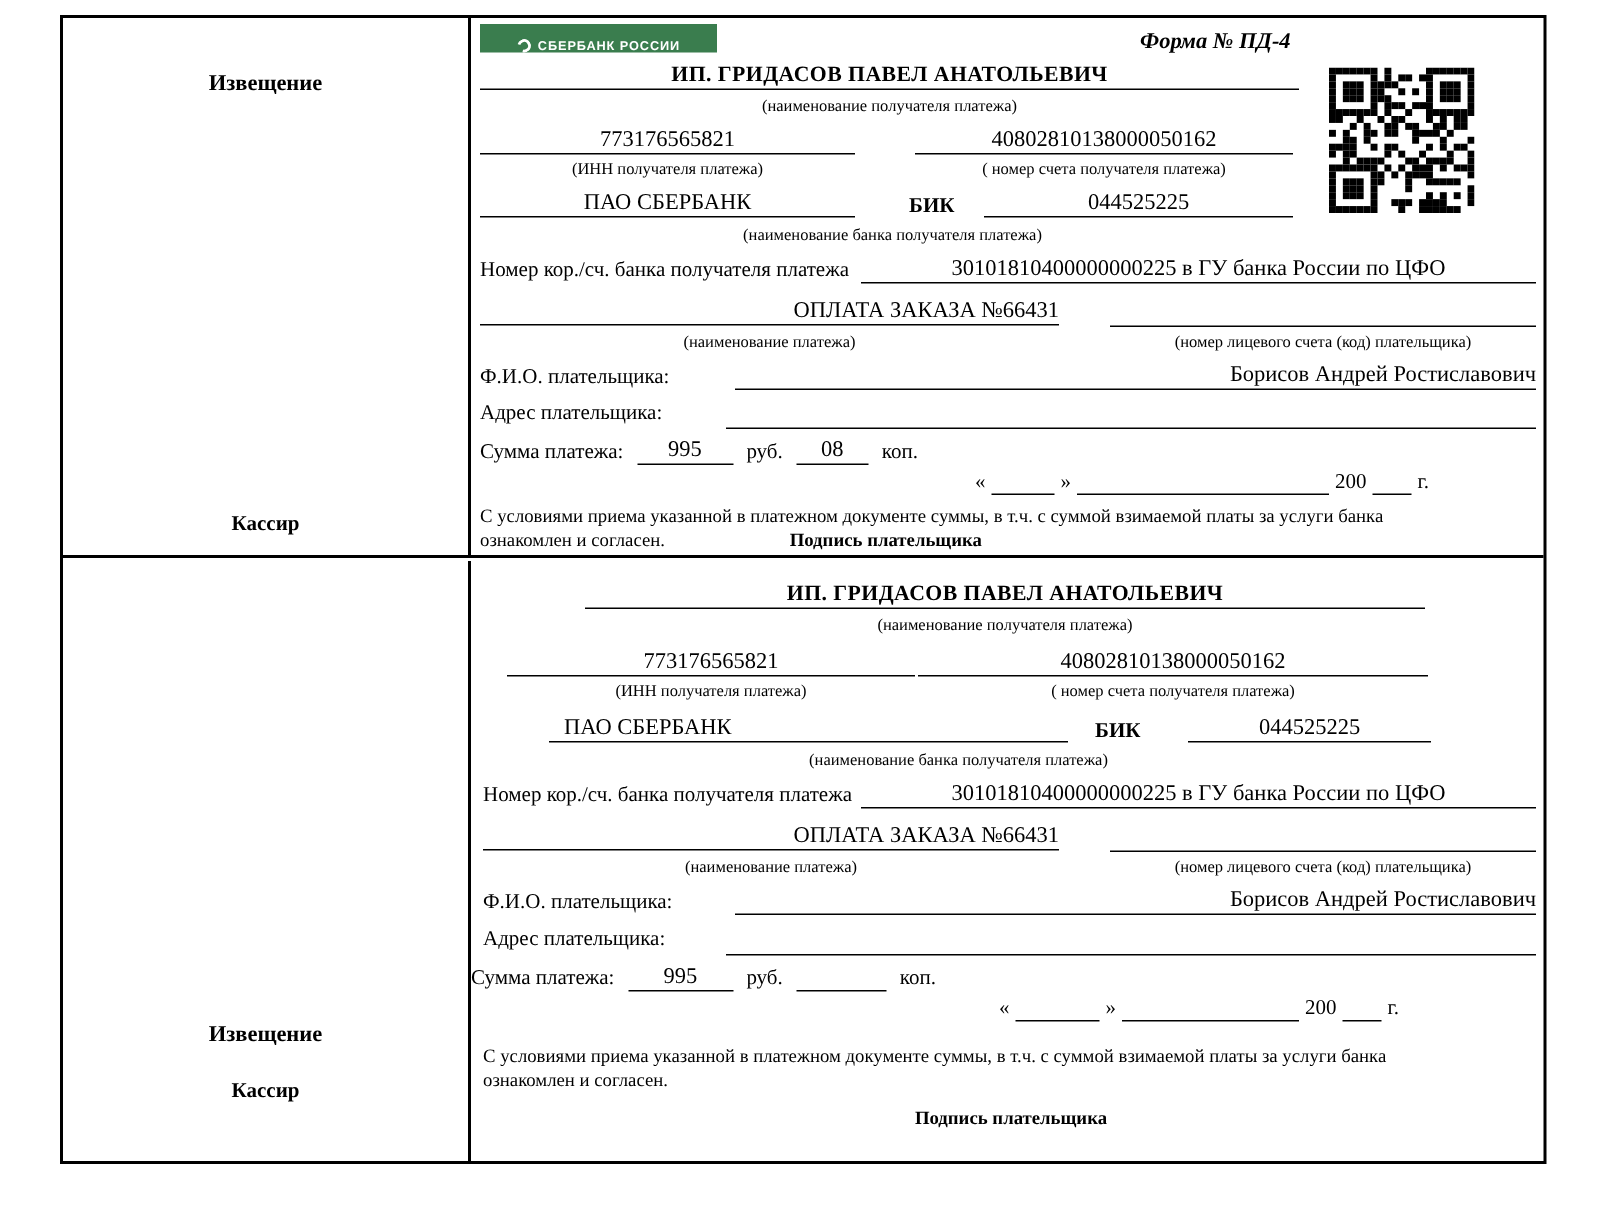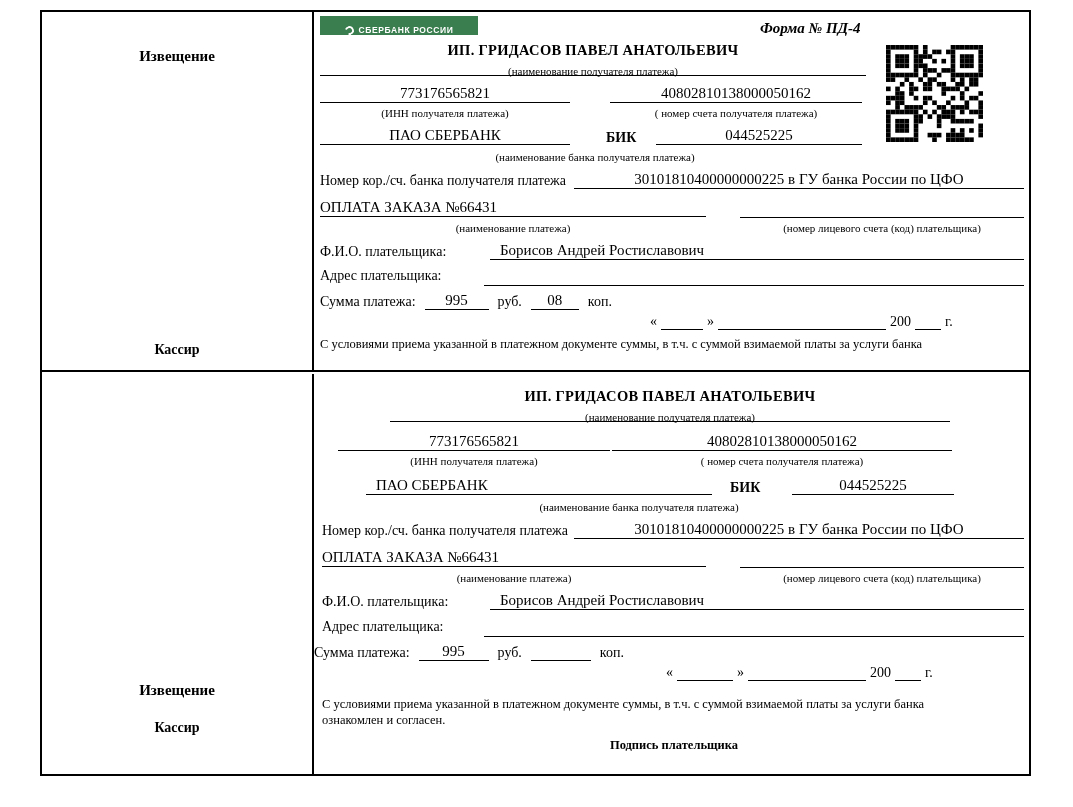--- a/index.html
+++ b/index.html
@@ -8,21 +8,21 @@
     width:1073px; height:807px; position:relative; overflow:hidden;
     font-family:"Liberation Serif","DejaVu Serif",serif; color:#000;
   }
   .sheet { position:absolute; left:40px; top:10px; width:991px; height:766px; border:2px solid #000; background:#fff; }
   .row-top { position:absolute; left:0; top:0; width:100%; height:360px; border-bottom:2px solid #000; }
   .row-bot { position:absolute; left:0; top:362px; width:100%; height:400px; }
   .stub { position:absolute; left:0; top:0; width:272px; height:100%; border-right:2px solid #000; }
   .formcell { position:absolute; left:272px; top:0; right:0; bottom:0; }
 
   .abs { position:absolute; }
-  .u { border-bottom:1px solid #000; }
+  .u { border-bottom:1px solid #000;text-align:right; }
   .c { text-align:center; }
   .b { font-weight:bold; }
   .cap { font-size:11px; white-space:nowrap; overflow:hidden; }
   .lbl { font-size:14px; white-space:nowrap; }
   .val { font-size:15px; white-space:nowrap; overflow:hidden; }
   .blank { height:19px; }
 
   .stub-top { position:absolute; top:36px; left:0; width:100%; text-align:center; font-weight:bold; font-size:15px; }
   .stub-bottom { position:absolute; bottom:12px; left:0; width:100%; text-align:center; font-weight:bold; font-size:14px; }
   .stub2-a { position:absolute; top:308px; left:0; width:100%; text-align:center; font-weight:bold; font-size:15px; }
@@ -31,21 +31,21 @@
   .logo { position:absolute; left:6px; top:4px; width:158px; height:19px; background:var(--brand_green,#3a7d4e);
           display:flex; align-items:flex-end; justify-content:center; gap:5px; }
   .logo-mark { width:9px; height:9px; border:2px solid #fff; border-left-color:transparent; border-radius:50%;
                transform:rotate(-30deg); flex:0 0 auto; }
   .logo-text { color:#fff; font-size:8.5px; font-weight:bold; letter-spacing:.6px; white-space:nowrap;
                font-family:"Liberation Sans","DejaVu Sans",sans-serif; }
   .form-no { position:absolute; left:446px; top:8px; font-weight:bold; font-style:italic; font-size:15px; white-space:nowrap; }
   .qr { position:absolute; left:572px; top:33px; width:97px; height:97px; }
   .qr svg { display:block; fill:#000; }
 
-  .payee { font-size:14.5px; font-weight:bold; padding-bottom:16px; letter-spacing:.3px; }
+  .payee { font-size:14.5px; font-weight:bold; padding-bottom:0; letter-spacing:.3px; }
 
   
   .sa-payee   { left:6px;   top:30px;  width:546px; }
   .sa-cap1    { left:6px;   top:53px;  width:546px; }
   .sa-inn     { left:6px;   top:73px;  width:250px; }
   .sa-acct    { left:296px; top:73px;  width:252px; }
   .sa-capinn  { left:6px;   top:95px;  width:250px; }
   .sa-capacct { left:296px; top:95px;  width:252px; }
   .sa-bank    { left:6px;   top:115px; width:250px; }
   .sa-biklbl  { left:292px; top:118px; }
@@ -391,20 +391,24 @@
         <span class="u dblank" style="width:42px"></span>
         <span>»</span>
         <span class="u dblank" style="width:168px"></span>
         <span>200</span>
         <span class="u dblank" style="width:26px"></span>
         <span>г.</span>
       </div>
 
       <div class="abs agree sa-agree">
         <div>С условиями приема указанной в платежном документе суммы, в т.ч. с суммой взимаемой платы за услуги банка</div>
+        <div>
+          <span>ознакомлен и согласен.</span>
+          <span class="sign-inline">Подпись плательщика</span>
+        </div>
       </div>
 
     </div>
   </div>
 
   <div class="row-bot">
     <div class="stub">
       <div class="stub2-a">Извещение</div>
       <div class="stub2-b">Кассир</div>
     </div>

